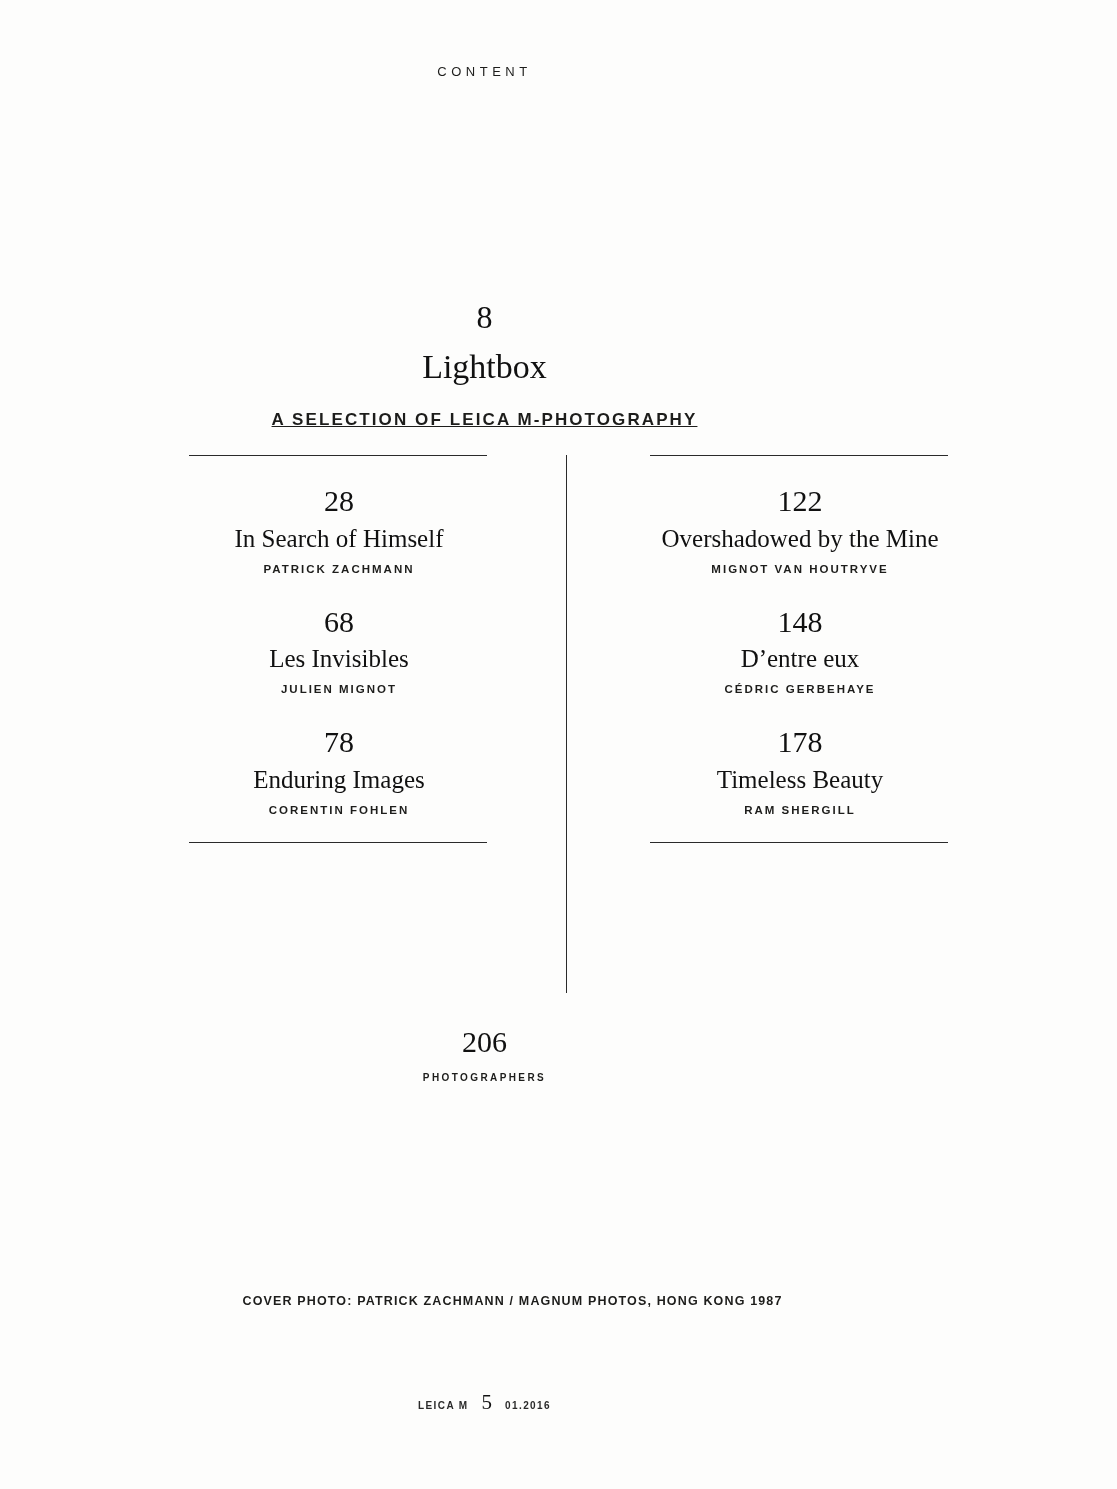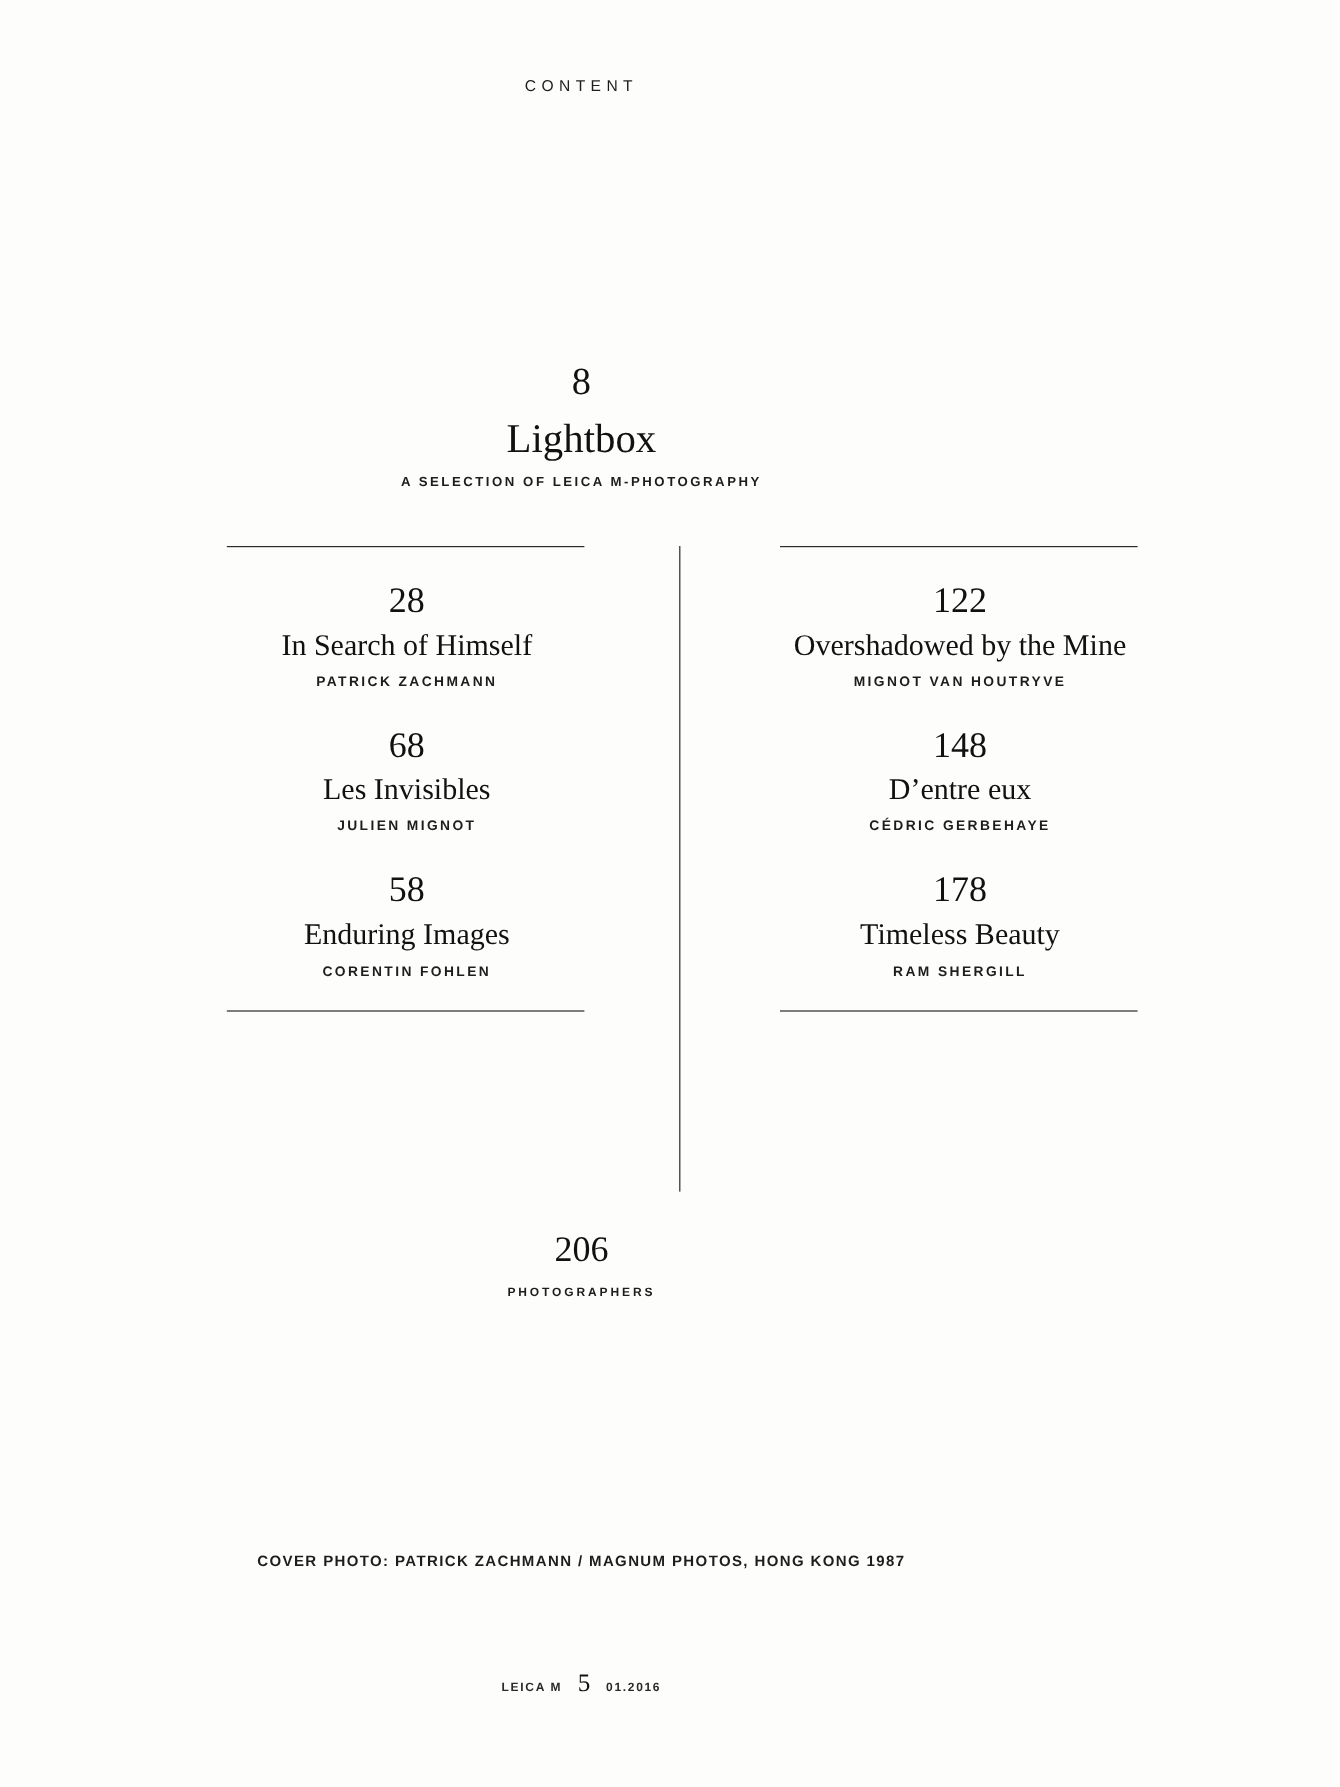--- a/index.html
+++ b/index.html
@@ -51,26 +51,27 @@
     color: #111;
   }
   .lead-title {
     font-size: 34px;
     line-height: 1.35;
     margin-top: 9px;
     font-family: "Liberation Serif", serif;
     color: #111;
   }
   .lead-sub {
-    margin-top: 6px;
-    font-family: "Liberation Sans", sans-serif;
-    font-size: 11px;
+    margin-top: 20px;
+    font-family: "Liberation Sans", sans-serif;
+    font-size: 17px;
     letter-spacing: 2.1px;
     font-weight: 700;
     color: #1d1d1b;
+    text-decoration: underline;
   }
 
   
   .columns {
     position: absolute;
     top: 455px;
     left: 0;
     width: 100%;
     height: 540px;
   }
@@ -161,20 +162,21 @@
     position: absolute;
     top: 1294px;
     left: 0;
     width: 100%;
     text-align: center;
     font-family: "Liberation Sans", sans-serif;
     font-size: 12.5px;
     letter-spacing: 1.15px;
     font-weight: 700;
     color: #1d1d1b;
+    padding-left: 28px;
   }
 
   
   .footer {
     position: absolute;
     top: 1390px;
     left: 0;
     width: 100%;
     display: flex;
     align-items: baseline;
@@ -228,21 +230,21 @@
           <div class="entry-author">PATRICK ZACHMANN</div>
         </div>
 
         <div class="entry">
           <div class="entry-number">68</div>
           <div class="entry-title">Les Invisibles</div>
           <div class="entry-author">JULIEN MIGNOT</div>
         </div>
 
         <div class="entry">
-          <div class="entry-number">58</div>
+          <div class="entry-number">78</div>
           <div class="entry-title">Enduring Images</div>
           <div class="entry-author">CORENTIN FOHLEN</div>
         </div>
 
       </div>
       <div class="rule rule-bottom"></div>
     </div>
 
     <div class="col col-right">
       <div class="rule rule-top"></div>

